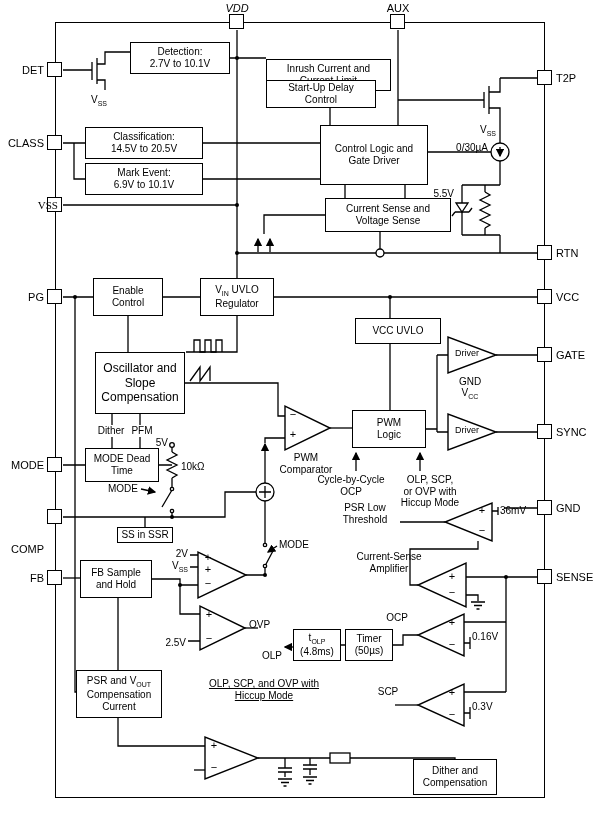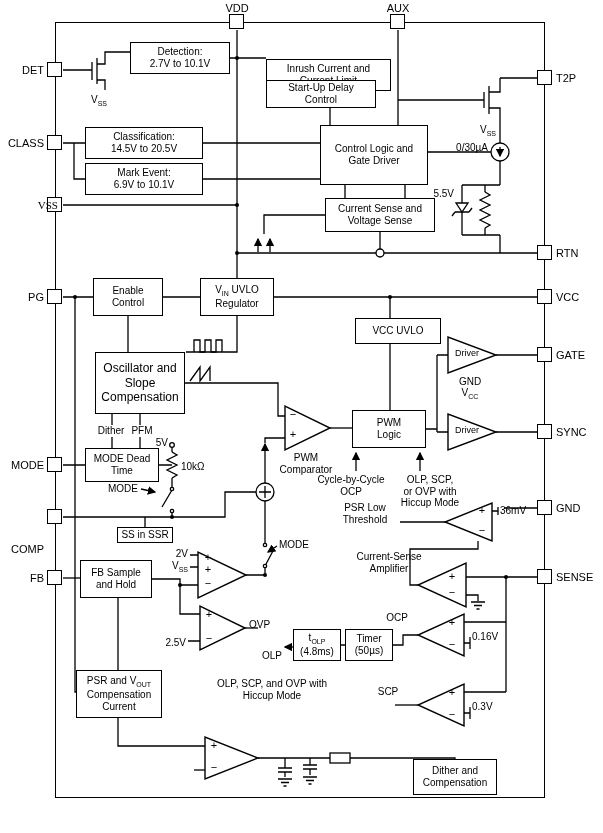--- a/index.html
+++ b/index.html
@@ -153,21 +153,21 @@
   <div class="pin" style="left:47px;top:509px;"></div>
   <div class="pin" style="left:47px;top:570px;"></div>
   <div class="pin" style="left:537px;top:70px;"></div>
   <div class="pin" style="left:537px;top:245px;"></div>
   <div class="pin" style="left:537px;top:289px;"></div>
   <div class="pin" style="left:537px;top:347px;"></div>
   <div class="pin" style="left:537px;top:424px;"></div>
   <div class="pin" style="left:537px;top:500px;"></div>
   <div class="pin" style="left:537px;top:569px;"></div>
 
-  <div class="plabel c" style="left:221px;top:1px;width:32px;">VDD</div>
+  <div class="plabel c" style="left:221px;top:1px;width:32px;font-style:italic;">VDD</div>
   <div class="plabel c" style="left:382px;top:1px;width:32px;">AUX</div>
   <div class="plabel r" style="left:2px;top:63px;width:42px;">DET</div>
   <div class="plabel r" style="left:2px;top:136px;width:42px;">CLASS</div>
   <div class="plabel r" style="left:16px;top:198px;width:42px;font-family:Liberation Serif, serif;">VSS</div>
   <div class="plabel r" style="left:2px;top:290px;width:42px;">PG</div>
   <div class="plabel r" style="left:2px;top:458px;width:42px;">MODE</div>
   <div class="plabel r" style="left:2px;top:510px;width:42px;margin-top:32px;">COMP</div>
   <div class="plabel r" style="left:2px;top:571px;width:42px;">FB</div>
   <div class="plabel" style="left:556px;top:71px;">T2P</div>
   <div class="plabel" style="left:556px;top:246px;">RTN</div>
@@ -182,21 +182,21 @@
   <div class="blk" style="left:266px;top:59px;width:125px;height:32px;">Inrush Current and
 Current Limit</div>
   <div class="blk" style="left:266px;top:80px;width:110px;height:28px;">Start-Up Delay
 Control</div>
   <div class="blk" style="left:85px;top:127px;width:118px;height:32px;">Classification:
 14.5V to 20.5V</div>
   <div class="blk" style="left:85px;top:163px;width:118px;height:32px;">Mark Event:
 6.9V to 10.1V</div>
   <div class="blk" style="left:320px;top:125px;width:108px;height:60px;">Control Logic and
 Gate Driver</div>
-  <div class="blk" style="left:325px;top:198px;width:110px;height:34px;">Current Sense and
+  <div class="blk" style="left:325px;top:198px;width:126px;height:34px;">Current Sense and
 Voltage Sense</div>
   <div class="blk" style="left:93px;top:278px;width:70px;height:38px;">Enable
 Control</div>
   <div class="blk" style="left:200px;top:278px;width:74px;height:38px;">
     <span><span>V</span><sub>IN</sub><span> UVLO
 Regulator</span></span>
   </div>
   <div class="blk" style="left:355px;top:318px;width:86px;height:26px;">VCC UVLO</div>
   <div class="blk small" style="left:95px;top:352px;width:90px;height:62px;">Oscillator and
 Slope
@@ -240,21 +240,21 @@
 or OVP with
 Hiccup Mode</div>
   <div class="lbl c" style="left:332px;top:502px;width:66px;">PSR Low
 Threshold</div>
   <div class="lbl c" style="left:354px;top:551px;width:70px;">Current-Sense
 Amplifier</div>
   <div class="lbl c" style="left:380px;top:612px;width:34px;">OCP</div>
   <div class="lbl c" style="left:371px;top:686px;width:34px;">SCP</div>
   <div class="lbl" style="left:249px;top:619px;width:32px;">OVP</div>
   <div class="lbl" style="left:262px;top:650px;width:30px;">OLP</div>
-  <div class="lbl c" style="left:200px;top:678px;width:144px;">OLP, SCP, and OVP with
+  <div class="lbl c" style="left:192px;top:678px;width:144px;text-decoration:underline;">OLP, SCP, and OVP with
 Hiccup Mode</div>
   <div class="lbl" style="left:500px;top:505px;width:40px;">36mV</div>
   <div class="lbl" style="left:472px;top:631px;width:30px;">0.16V</div>
   <div class="lbl" style="left:472px;top:701px;width:30px;">0.3V</div>
   <div class="lbl r" style="left:156px;top:637px;width:30px;">2.5V</div>
   <div class="lbl r" style="left:166px;top:548px;width:22px;">2V</div>
   <div class="lbl r" style="left:154px;top:560px;width:34px;"><span>V</span><sub>SS</sub></div>
   <div class="lbl r" style="left:440px;top:142px;width:48px;">0/30µA</div>
   <div class="lbl r" style="left:422px;top:188px;width:32px;">5.5V</div>
   <div class="lbl c" style="left:84px;top:94px;width:30px;"><span>V</span><sub>SS</sub></div>

